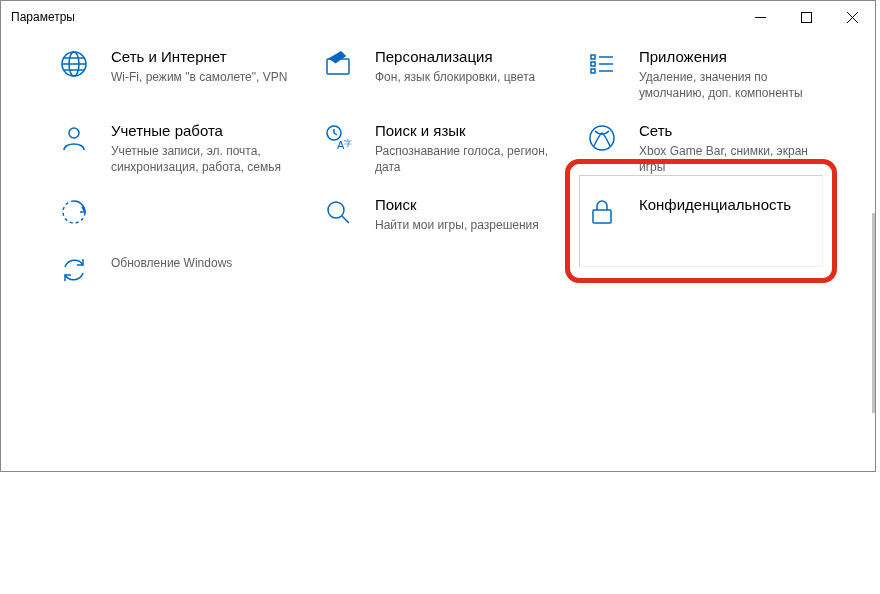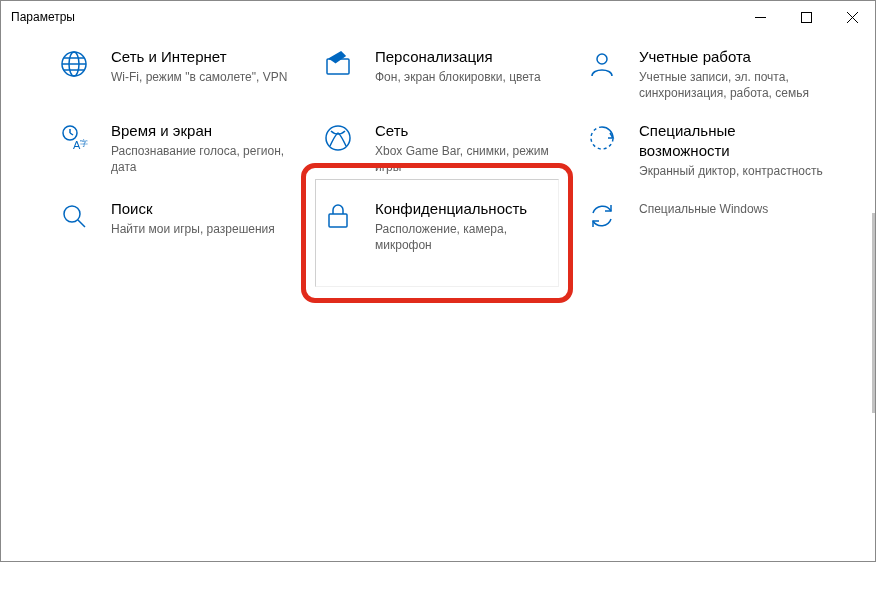--- a/index.html
+++ b/index.html
@@ -7,21 +7,21 @@
     padding: 0;
     width: 880px;
     height: 594px;
     font-family: "Segoe UI", Arial, sans-serif;
     background: #ffffff;
     overflow: hidden;
     color: #000;
   }
   .window {
     width: 876px;
-    height: 562px;
+    height: 472px;
     border: 1px solid #888;
     position: relative;
     background: #fff;
     box-sizing: border-box;
   }
   .titlebar {
     height: 32px;
     display: flex;
     align-items: center;
     justify-content: space-between;
@@ -182,24 +182,40 @@
 
       <div class="tile">
         <div class="ico">
           <svg width="30" height="30" viewBox="0 0 30 30">
             <rect x="4" y="10" width="22" height="15" rx="1"></rect>
             <path d="M6 10 L18 3 L22 7 L12 14" fill="#0067c0" stroke="#0067c0"></path>
           </svg>
         </div>
         <div class="txt">
           <div class="title">Персонализация</div>
-          <div class="desc">Фон, экран блокировки, цвета</div>
-        </div>
-      </div>
-
+          <div class="desc">Фон, язык блокировки, цвета</div>
+        </div>
+      </div>
+
+      <div class="tile">
+        <div class="ico">
+          <svg width="30" height="30" viewBox="0 0 30 30">
+            <rect x="4" y="6" width="4" height="4"></rect>
+              <line x1="12" y1="8" x2="26" y2="8"></line>
+            <rect x="4" y="13" width="4" height="4"></rect>
+              <line x1="12" y1="15" x2="26" y2="15"></line>
+            <rect x="4" y="20" width="4" height="4"></rect>
+              <line x1="12" y1="22" x2="26" y2="22"></line>
+          </svg>
+        </div>
+        <div class="txt">
+          <div class="title">Приложения</div>
+          <div class="desc">Удаление, значения по умолчанию, доп. компоненты</div>
+        </div>
+      </div>
 
       <div class="tile">
         <div class="ico">
           <svg width="30" height="30" viewBox="0 0 30 30">
             <circle cx="15" cy="10" r="5"></circle>
             <path d="M5 27 C5 19 25 19 25 27"></path>
           </svg>
         </div>
         <div class="txt">
           <div class="title">Учетные работа</div>
@@ -211,51 +227,47 @@
         <div class="ico">
           <svg width="30" height="30" viewBox="0 0 30 30">
             <circle cx="11" cy="10" r="7"></circle>
             <line x1="11" y1="6" x2="11" y2="10"></line>
               <line x1="11" y1="10" x2="14" y2="12"></line>
             <text x="14" y="26" font-size="11" fill="#0067c0" stroke="none">A</text>
             <text x="21" y="23" font-size="8" fill="#0067c0" stroke="none">字</text>
           </svg>
         </div>
         <div class="txt">
-          <div class="title">Время и экран</div>
+          <div class="title">Поиск и язык</div>
           <div class="desc">Распознавание голоса, регион, дата</div>
         </div>
       </div>
 
       <div class="tile">
         <div class="ico">
           <svg width="30" height="30" viewBox="0 0 30 30">
             <circle cx="15" cy="15" r="12"></circle>
             <path d="M8 8 C12 12 18 12 22 8"></path>
             <path d="M7 23 C11 15 12 12 15 10 C18 12 19 15 23 23"></path>
           </svg>
         </div>
         <div class="txt">
           <div class="title">Сеть</div>
-          <div class="desc">Xbox Game Bar, снимки, режим игры</div>
+          <div class="desc">Xbox Game Bar, снимки, экран игры</div>
         </div>
       </div>
 
       <div class="tile">
         <div class="ico">
           <svg width="30" height="30" viewBox="0 0 30 30">
             <path d="M15 4 A11 11 0 1 0 26 15" stroke-dasharray="3 3"></path>
             <path d="M15 4 A11 11 0 0 1 26 15"></path>
             <polyline points="23,10 26,15 21,15"></polyline>
           </svg>
         </div>
-        <div class="txt">
-          <div class="title">Специальные возможности</div>
-          <div class="desc">Экранный диктор, контрастность</div>
-        </div>
       </div>
 
       <div class="tile">
         <div class="ico">
           <svg width="30" height="30" viewBox="0 0 30 30">
             <circle cx="13" cy="13" r="8"></circle>
             <line x1="19" y1="19" x2="26" y2="26"></line>
           </svg>
         </div>
         <div class="txt">
@@ -268,35 +280,34 @@
         <div class="inner-sel"></div>
         <div class="highlight-box"></div>
         <div class="ico">
           <svg width="30" height="30" viewBox="0 0 30 30">
             <rect x="6" y="13" width="18" height="13" rx="1"></rect>
             <path d="M10 13 V9 a5 5 0 0 1 10 0 V13"></path>
           </svg>
         </div>
         <div class="txt">
           <div class="title">Конфиденциальность</div>
-          <div class="desc">Расположение, камера, микрофон</div>
         </div>
       </div>
 
       <div class="tile">
         <div class="ico">
           <svg width="30" height="30" viewBox="0 0 30 30">
             <path d="M6 12 A10 10 0 0 1 24 10"></path>
             <polyline points="24,4 24,10 18,10"></polyline>
             <path d="M24 18 A10 10 0 0 1 6 20"></path>
             <polyline points="6,26 6,20 12,20"></polyline>
           </svg>
         </div>
         <div class="txt">
-          <div class="desc">Специальные Windows</div>
+          <div class="desc">Обновление Windows</div>
         </div>
       </div>
       <div></div>
       <div></div>
 
     </div>
   </div>
 </div>
 
 </body></html>

